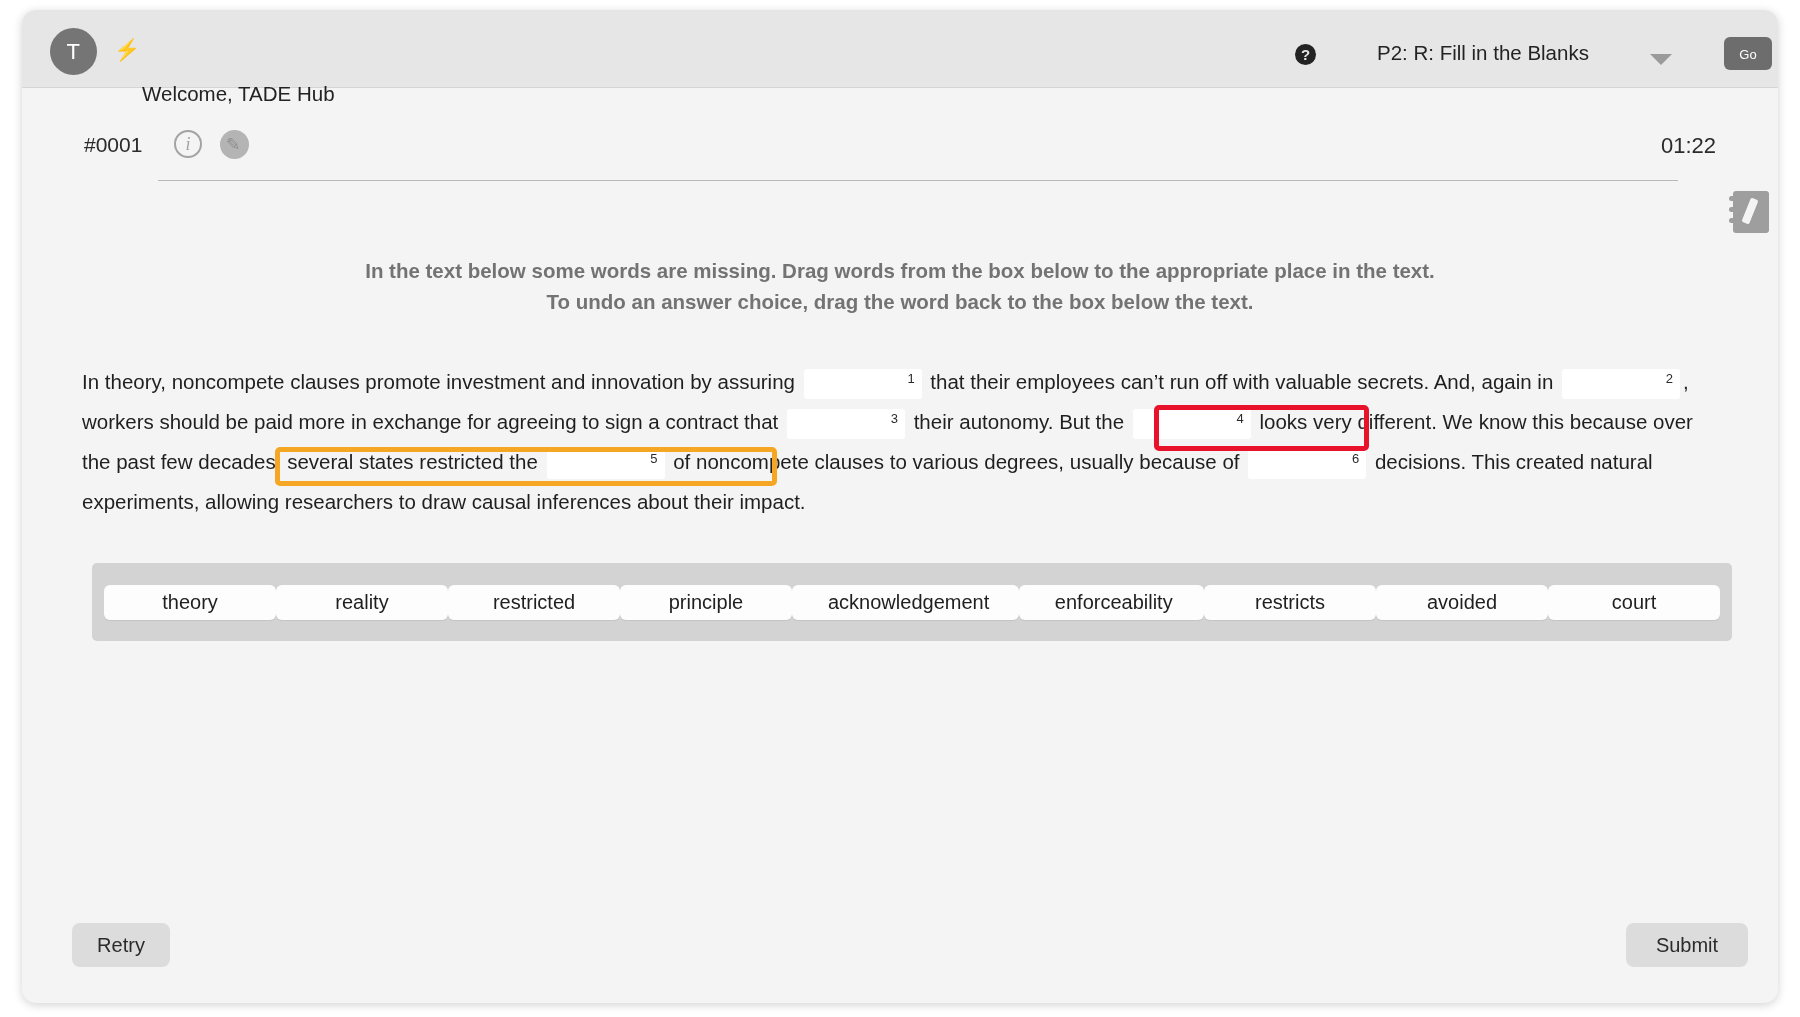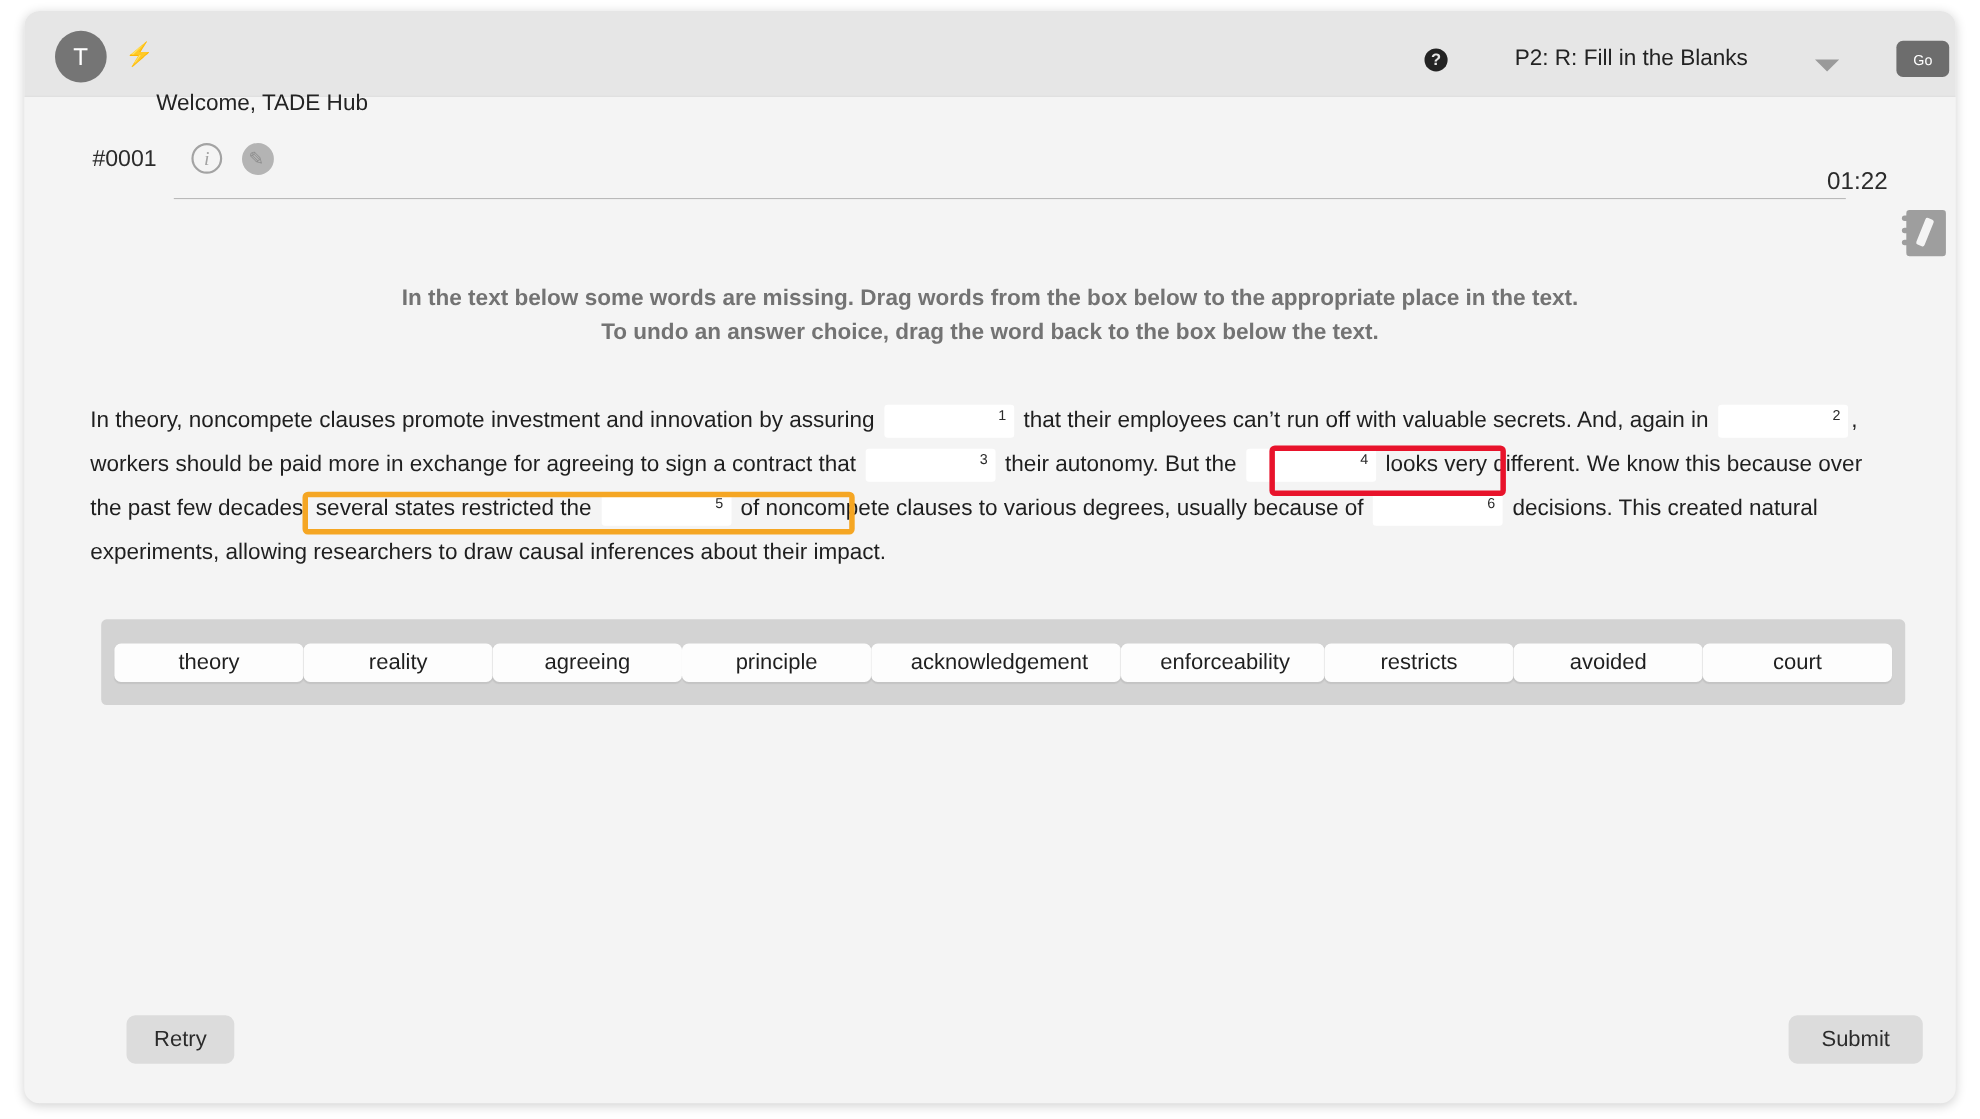--- a/index.html
+++ b/index.html
@@ -141,21 +141,20 @@
     width: 17px; height: 19px;
     color: #8e8e8e;
     font-size: 17px;
     line-height: 19px;
   }
   #timer {
     position: absolute;
     right: 62px; top: 123px;
     font-size: 22px;
     color: #2b2b2b;
-    margin-top: 19px;
   }
   #meta-divider {
     position: absolute;
     left: 136px; top: 170px;
     width: 1520px; height: 1px;
     background: #b9b9b9;
   }
   #notepad-icon {
     position: absolute;
     left: 1705px; top: 178px;
@@ -284,21 +283,20 @@
     position: absolute;
     left: 50px; top: 913px;
     width: 98px; height: 44px;
     background: #dcdcdc;
     border: none;
     border-radius: 8px;
     font-size: 20px;
     color: #2b2b2b;
     cursor: pointer;
     font-family: "Liberation Sans", sans-serif;
-    margin-left: 43px;
   }
   #submit-button {
     position: absolute;
     left: 1604px; top: 913px;
     width: 122px; height: 44px;
     background: #dcdcdc;
     border: none;
     border-radius: 8px;
     font-size: 20px;
     color: #2b2b2b;
@@ -349,21 +347,21 @@
 
   <div id="passage"><span>In theory, noncompete clauses promote investment and innovation by assuring </span><span class="blank"><span class="num">1</span></span><span> that their employees can’t run off with valuable secrets. And, again in </span><span class="blank"><span class="num">2</span></span><span>, workers should be paid more in exchange for agreeing to sign a contract that </span><span class="blank"><span class="num">3</span></span><span> their autonomy. But the </span><span class="blank"><span class="num">4</span></span><span> looks very different. We know this because over the past few decades, several states restricted the </span><span class="blank"><span class="num">5</span></span><span> of noncompete clauses to various degrees, usually because of </span><span class="blank"><span class="num">6</span></span><span> decisions. This created natural experiments, allowing researchers to draw causal inferences about their impact.</span></div>
 
   <div class="annot" id="annot-red" style="border-color: rgb(232, 19, 43);"></div>
   <div class="annot" id="annot-orange" style="border-color: rgb(245, 166, 35);"></div>
 
   <div id="word-bank">
     <div id="word-bank-inner">
         <div class="word-chip">theory</div>
         <div class="word-chip">reality</div>
-        <div class="word-chip">agreeing</div>
+        <div class="word-chip">restricted</div>
         <div class="word-chip">principle</div>
         <div class="word-chip">acknowledgement</div>
         <div class="word-chip">enforceability</div>
         <div class="word-chip">restricts</div>
         <div class="word-chip">avoided</div>
         <div class="word-chip">court</div>
       </div>
   </div>
 
   <button id="retry-button">Retry</button>

